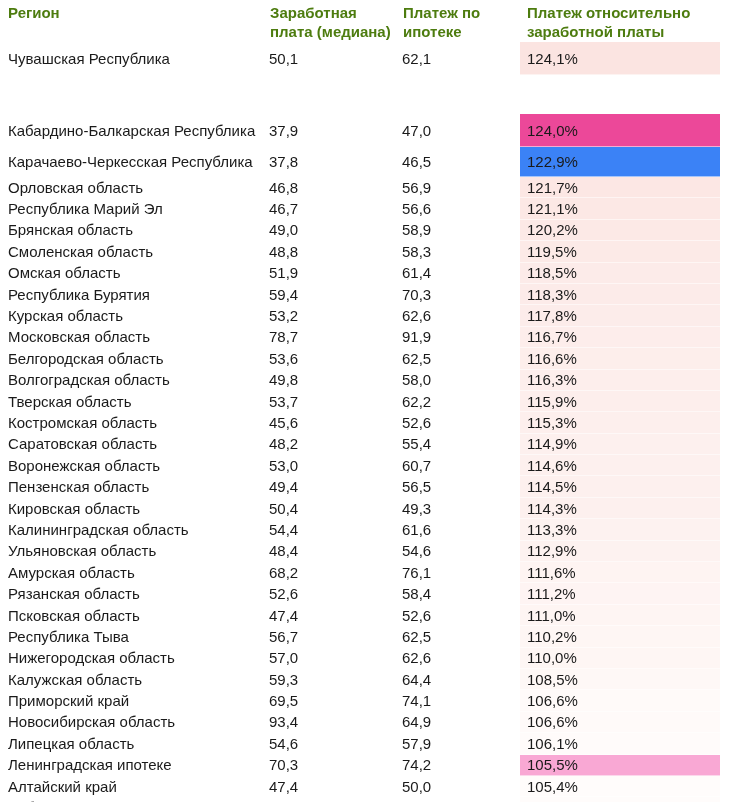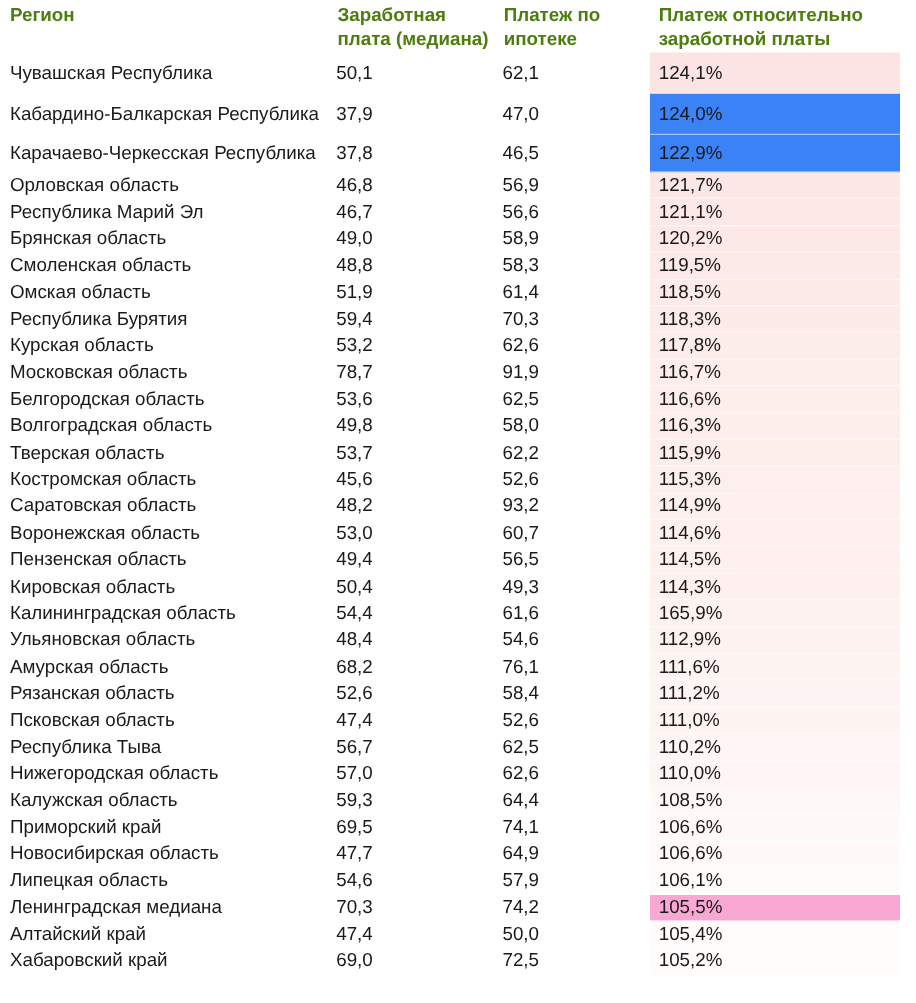--- a/index.html
+++ b/index.html
@@ -81,25 +81,25 @@
   <div class="header-cell h-ratio">Платеж относительно заработной платы</div>
 
   <div class="rows">
     <div class="trow" style="height: 33px;">
       <div class="cell c-region">Чувашская Республика</div>
       <div class="cell c-salary">50,1</div>
       <div class="cell c-mortgage">62,1</div>
       <div class="c-ratio" style="background: rgb(251, 228, 225);">124,1%</div>
     </div>
 
-    <div class="trow" style="height: 33px;">
+    <div class="trow" style="height: 33px; margin-top: 39px;">
       <div class="cell c-region">Кабардино-Балкарская Республика</div>
       <div class="cell c-salary">37,9</div>
       <div class="cell c-mortgage">47,0</div>
-      <div class="c-ratio" style="background: #3b82f6;">124,0%</div>
+      <div class="c-ratio" style="background: #ec4899;">124,0%</div>
     </div>
 
     <div class="trow" style="height: 30px;">
       <div class="cell c-region">Карачаево-Черкесская Республика</div>
       <div class="cell c-salary">37,8</div>
       <div class="cell c-mortgage">46,5</div>
       <div class="c-ratio" style="background: #3b82f6;">122,9%</div>
     </div>
 
     <div class="trow" style="height: 21.4px;">
@@ -182,21 +182,21 @@
     <div class="trow" style="height: 21.4px;">
       <div class="cell c-region">Костромская область</div>
       <div class="cell c-salary">45,6</div>
       <div class="cell c-mortgage">52,6</div>
       <div class="c-ratio" style="background: rgb(253, 239, 237);">115,3%</div>
     </div>
 
     <div class="trow" style="height: 21.4px;">
       <div class="cell c-region">Саратовская область</div>
       <div class="cell c-salary">48,2</div>
-      <div class="cell c-mortgage">93,2</div>
+      <div class="cell c-mortgage">55,4</div>
       <div class="c-ratio" style="background: rgb(253, 240, 238);">114,9%</div>
     </div>
 
     <div class="trow" style="height: 21.4px;">
       <div class="cell c-region">Воронежская область</div>
       <div class="cell c-salary">53,0</div>
       <div class="cell c-mortgage">60,7</div>
       <div class="c-ratio" style="background: rgb(253, 240, 238);">114,6%</div>
     </div>
 
@@ -211,21 +211,21 @@
       <div class="cell c-region">Кировская область</div>
       <div class="cell c-salary">50,4</div>
       <div class="cell c-mortgage">49,3</div>
       <div class="c-ratio" style="background: rgb(253, 240, 238);">114,3%</div>
     </div>
 
     <div class="trow" style="height: 21.4px;">
       <div class="cell c-region">Калининградская область</div>
       <div class="cell c-salary">54,4</div>
       <div class="cell c-mortgage">61,6</div>
-      <div class="c-ratio" style="background: rgb(253, 242, 240);">165,9%</div>
+      <div class="c-ratio" style="background: rgb(253, 242, 240);">113,3%</div>
     </div>
 
     <div class="trow" style="height: 21.4px;">
       <div class="cell c-region">Ульяновская область</div>
       <div class="cell c-salary">48,4</div>
       <div class="cell c-mortgage">54,6</div>
       <div class="c-ratio" style="background: rgb(253, 242, 240);">112,9%</div>
     </div>
 
     <div class="trow" style="height: 21.4px;">
@@ -273,34 +273,34 @@
 
     <div class="trow" style="height: 21.4px;">
       <div class="cell c-region">Приморский край</div>
       <div class="cell c-salary">69,5</div>
       <div class="cell c-mortgage">74,1</div>
       <div class="c-ratio" style="background: rgb(255, 250, 249);">106,6%</div>
     </div>
 
     <div class="trow" style="height: 21.4px;">
       <div class="cell c-region">Новосибирская область</div>
-      <div class="cell c-salary">47,7</div>
+      <div class="cell c-salary">93,4</div>
       <div class="cell c-mortgage">64,9</div>
       <div class="c-ratio" style="background: rgb(255, 250, 249);">106,6%</div>
     </div>
 
     <div class="trow" style="height: 21.4px; padding-left: 20px;">
       <div class="cell c-region">Липецкая область</div>
       <div class="cell c-salary">54,6</div>
       <div class="cell c-mortgage">57,9</div>
       <div class="c-ratio" style="background: rgb(255, 251, 250);">106,1%</div>
     </div>
 
     <div class="trow" style="height: 21.4px;">
-      <div class="cell c-region">Ленинградская медиана</div>
+      <div class="cell c-region">Ленинградская ипотеке</div>
       <div class="cell c-salary">70,3</div>
       <div class="cell c-mortgage">74,2</div>
       <div class="c-ratio" style="background: #f9a8d4;">105,5%</div>
     </div>
 
     <div class="trow" style="height: 21.4px;">
       <div class="cell c-region">Алтайский край</div>
       <div class="cell c-salary">47,4</div>
       <div class="cell c-mortgage">50,0</div>
       <div class="c-ratio" style="background: rgb(255, 252, 251);">105,4%</div>

